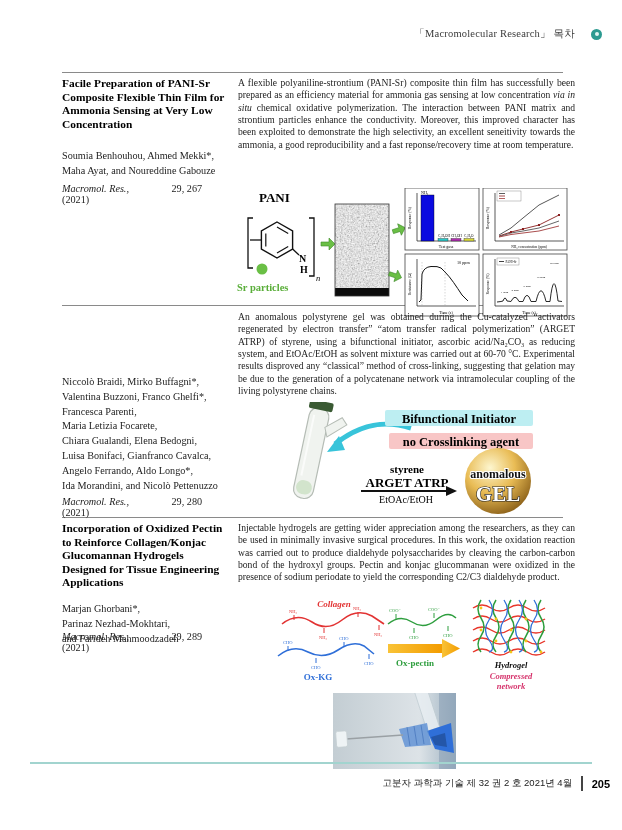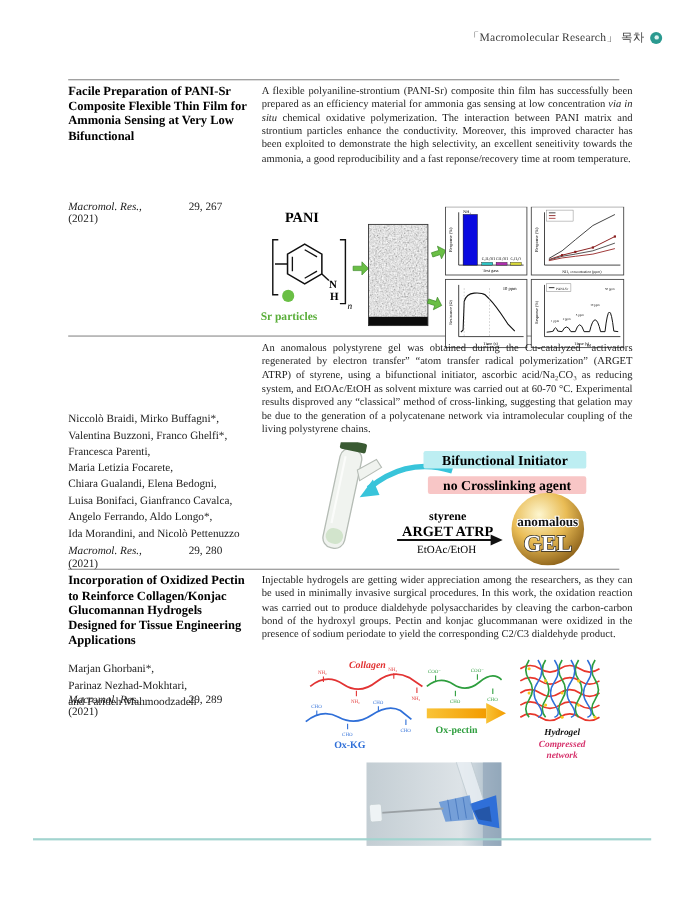--- a/index.html
+++ b/index.html
@@ -1,18 +1,18 @@
 <!DOCTYPE html>
 <html><head>
 <meta charset="utf-8">
 <style>
   html,body{margin:0;padding:0;background:#ffffff;}
   .page{position:relative;width:622px;height:830px;background:#fff;overflow:hidden;
         font-family:"Liberation Serif","DejaVu Serif",serif;color:#1a1a1a;}
-  .hdr{position:absolute;top:27px;right:20px;display:flex;align-items:center;gap:5px;}
+  .hdr{position:absolute;top:27px;right:20px;display:flex;align-items:center;gap:16px;}
   .hdr-title{font-size:10.5px;color:#3a3a3a;letter-spacing:0.2px;}
   .hdr-dot{width:11px;height:11px;border-radius:50%;background:#2b9a90;position:relative;}
   .hdr-dot::after{content:"";position:absolute;left:3.5px;top:3.5px;width:4px;height:4px;border-radius:50%;background:#dff3f1;}
   .rule{position:absolute;left:62px;width:501px;border-top:1px solid #8a8a8a;height:0;}
   .etitle{position:absolute;left:62px;width:164px;font-weight:bold;font-size:11.4px;line-height:13.6px;color:#000;}
   .authors{position:absolute;left:62px;width:164px;font-size:10.2px;line-height:14.8px;white-space:pre-line;color:#222;}
   .cite{position:absolute;left:62px;width:164px;font-size:10.2px;color:#222;}
   .cite .j{font-style:italic;margin-top:28px;}
   .cite .v{font-weight:normal;margin-left:40px;}
   .abs{position:absolute;left:238px;width:337px;font-size:9.6px;line-height:12.35px;text-align:justify;color:#222;}
@@ -32,21 +32,23 @@
 
   <div class="hdr">
     <span class="hdr-title">「Macromolecular Research」 목차</span>
     <span class="hdr-dot"></span>
   </div>
 
   <div class="rule" style="top:72px"></div>
   <div class="rule" style="top:305px"></div>
   <div class="rule" style="top:517px"></div>
 
-  <div class="etitle" style="top:77px">Facile Preparation of PANI-Sr Composite Flexible Thin Film for Ammonia Sensing at Very Low Bifunctional</div>
+  <div class="etitle" style="top:77px">Facile Preparation of PANI-Sr Composite Flexible Thin Film for Ammonia Sensing at Very Low Concentration</div>
+  <div class="authors" style="top:149px">Soumia Benhouhou, Ahmed Mekki*,
+Maha Ayat, and Noureddine Gabouze</div>
   <div class="cite" style="top:183px">
     <span class="j">Macromol. Res.,</span><span class="v"> 29</span><span>, 267 (2021)</span>
   </div>
   <div class="abs" style="top:77px">
     <span>A flexible polyaniline-strontium (PANI-Sr) composite thin film has successfully been prepared as an efficiency material for ammonia gas sensing at low concentration </span><span class="it">via in situ</span><span> chemical oxidative polymerization. The interaction between PANI matrix and strontium particles enhance the conductivity. Moreover, this improved character has been exploited to demonstrate the high selectivity, an excellent seneitivity towards the ammonia, a good reproducibility and a fast reponse/recovery time at room temperature.</span>
   </div>
 
   <div class="figwrap" style="left:237px;top:188px">
   <svg width="332" height="130" viewBox="0 0 332 130">
     <defs>
@@ -347,14 +349,19 @@
           <line x1="88" y1="32" x2="91" y2="51"></line>
         </g>
     <line x1="13" y1="46" x2="70" y2="42" stroke="#9aa0a4" stroke-width="1.6"></line>
     <g transform="rotate(-4 10 44)">
       <rect x="3" y="38" width="11" height="16" rx="2" fill="#eef3f5" stroke="#c5ced2" stroke-width="0.8"></rect>
     </g>
   </svg>
   </div>
 
   <div class="ftline"></div>
+  <div class="footer">
+    <span class="ftxt">고분자 과학과 기술  제 32 권 2 호 2021년 4월</span>
+    <span class="fbar"></span>
+    <span class="fpage">205</span>
+  </div>
 
 </div>
 
 </body></html>

